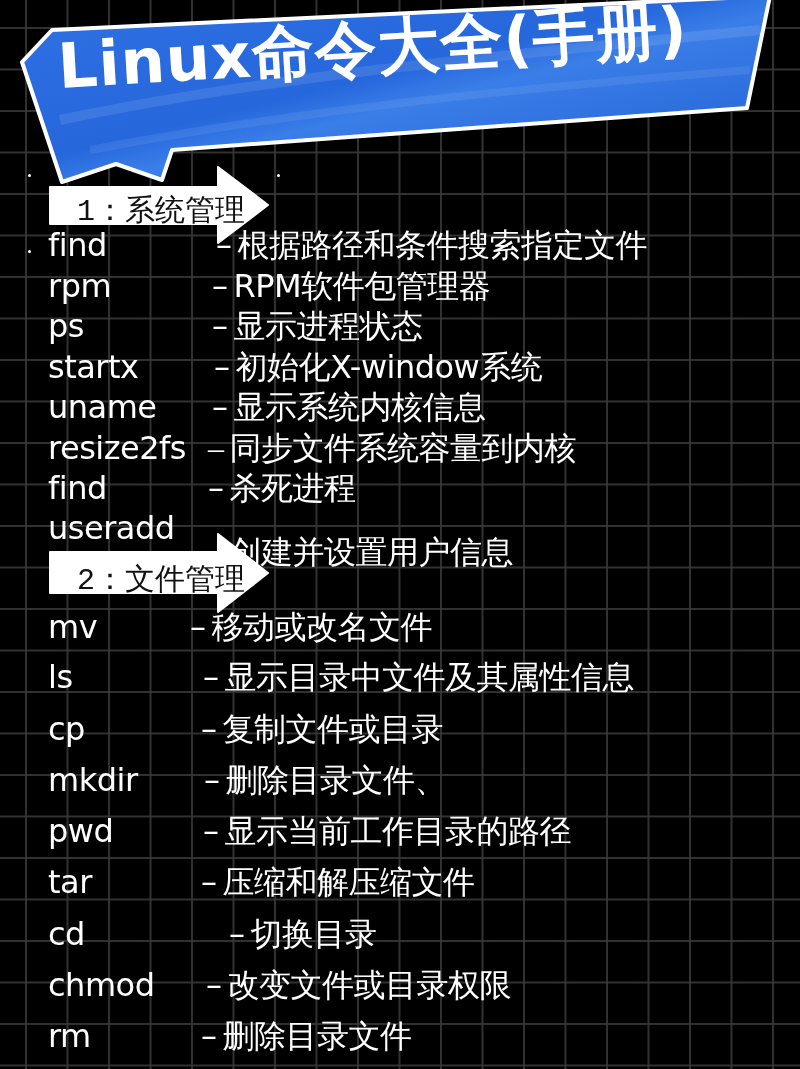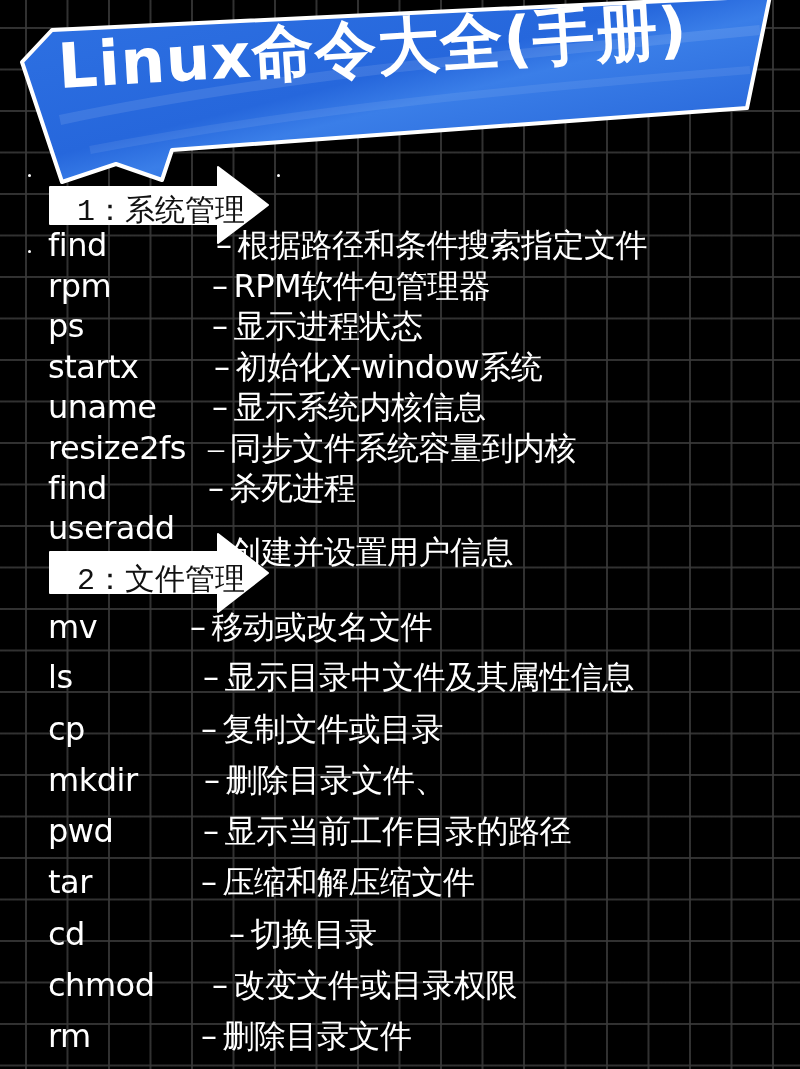--- a/index.html
+++ b/index.html
@@ -184,18 +184,18 @@
 <div class="cmd-row" style="top:862px;">
   <span class="cmd-name">tar</span>
   <span class="cmd-desc" style="left:153px;"><span class="dash">–</span><span>压缩和解压缩文件</span></span>
 </div>
 <div class="cmd-row" style="top:914px;">
   <span class="cmd-name">cd</span>
   <span class="cmd-desc" style="left:153px;margin-left:28px;"><span class="dash">–</span><span>切换目录</span></span>
 </div>
 <div class="cmd-row" style="top:965px;">
   <span class="cmd-name">chmod</span>
-  <span class="cmd-desc" style="left:164px;"><span class="dash">–</span><span>改变文件或目录权限</span></span>
+  <span class="cmd-desc" style="left:158px;"><span class="dash">–</span><span>改变文件或目录权限</span></span>
 </div>
 <div class="cmd-row" style="top:1016px;">
   <span class="cmd-name">rm</span>
   <span class="cmd-desc" style="left:153px;"><span class="dash">–</span><span>删除目录文件</span></span>
 </div>
 
 </body></html>

